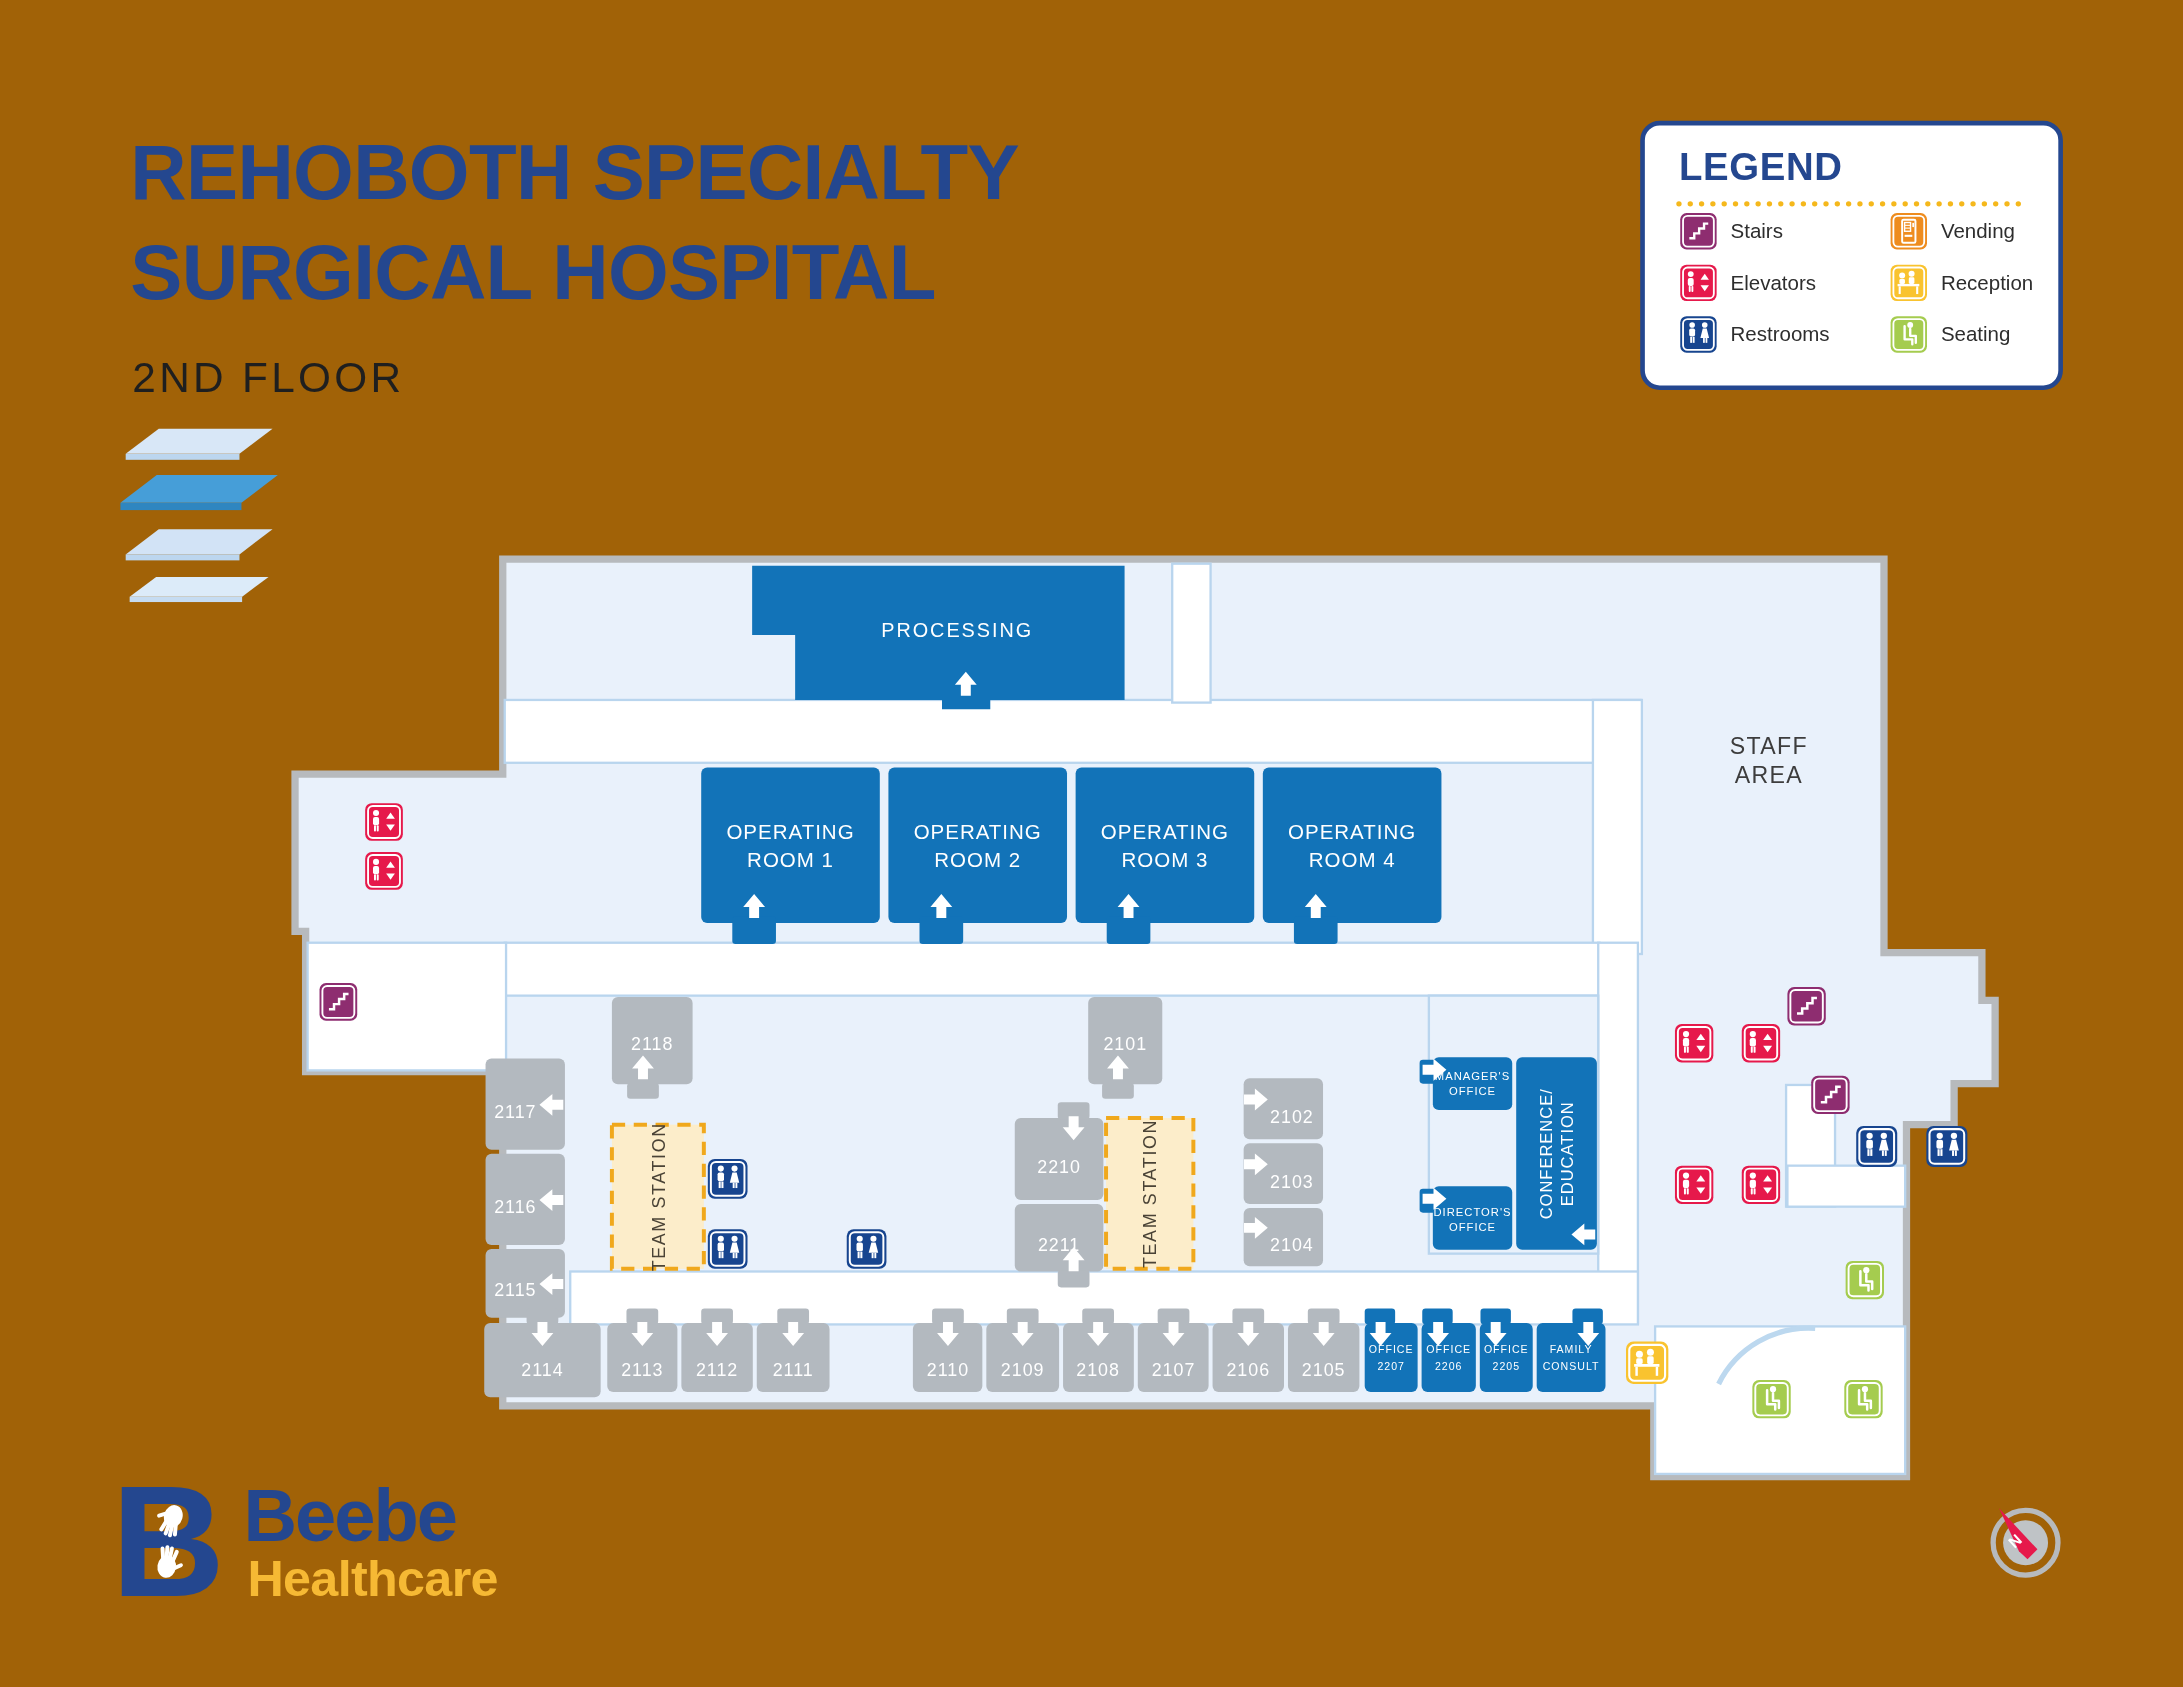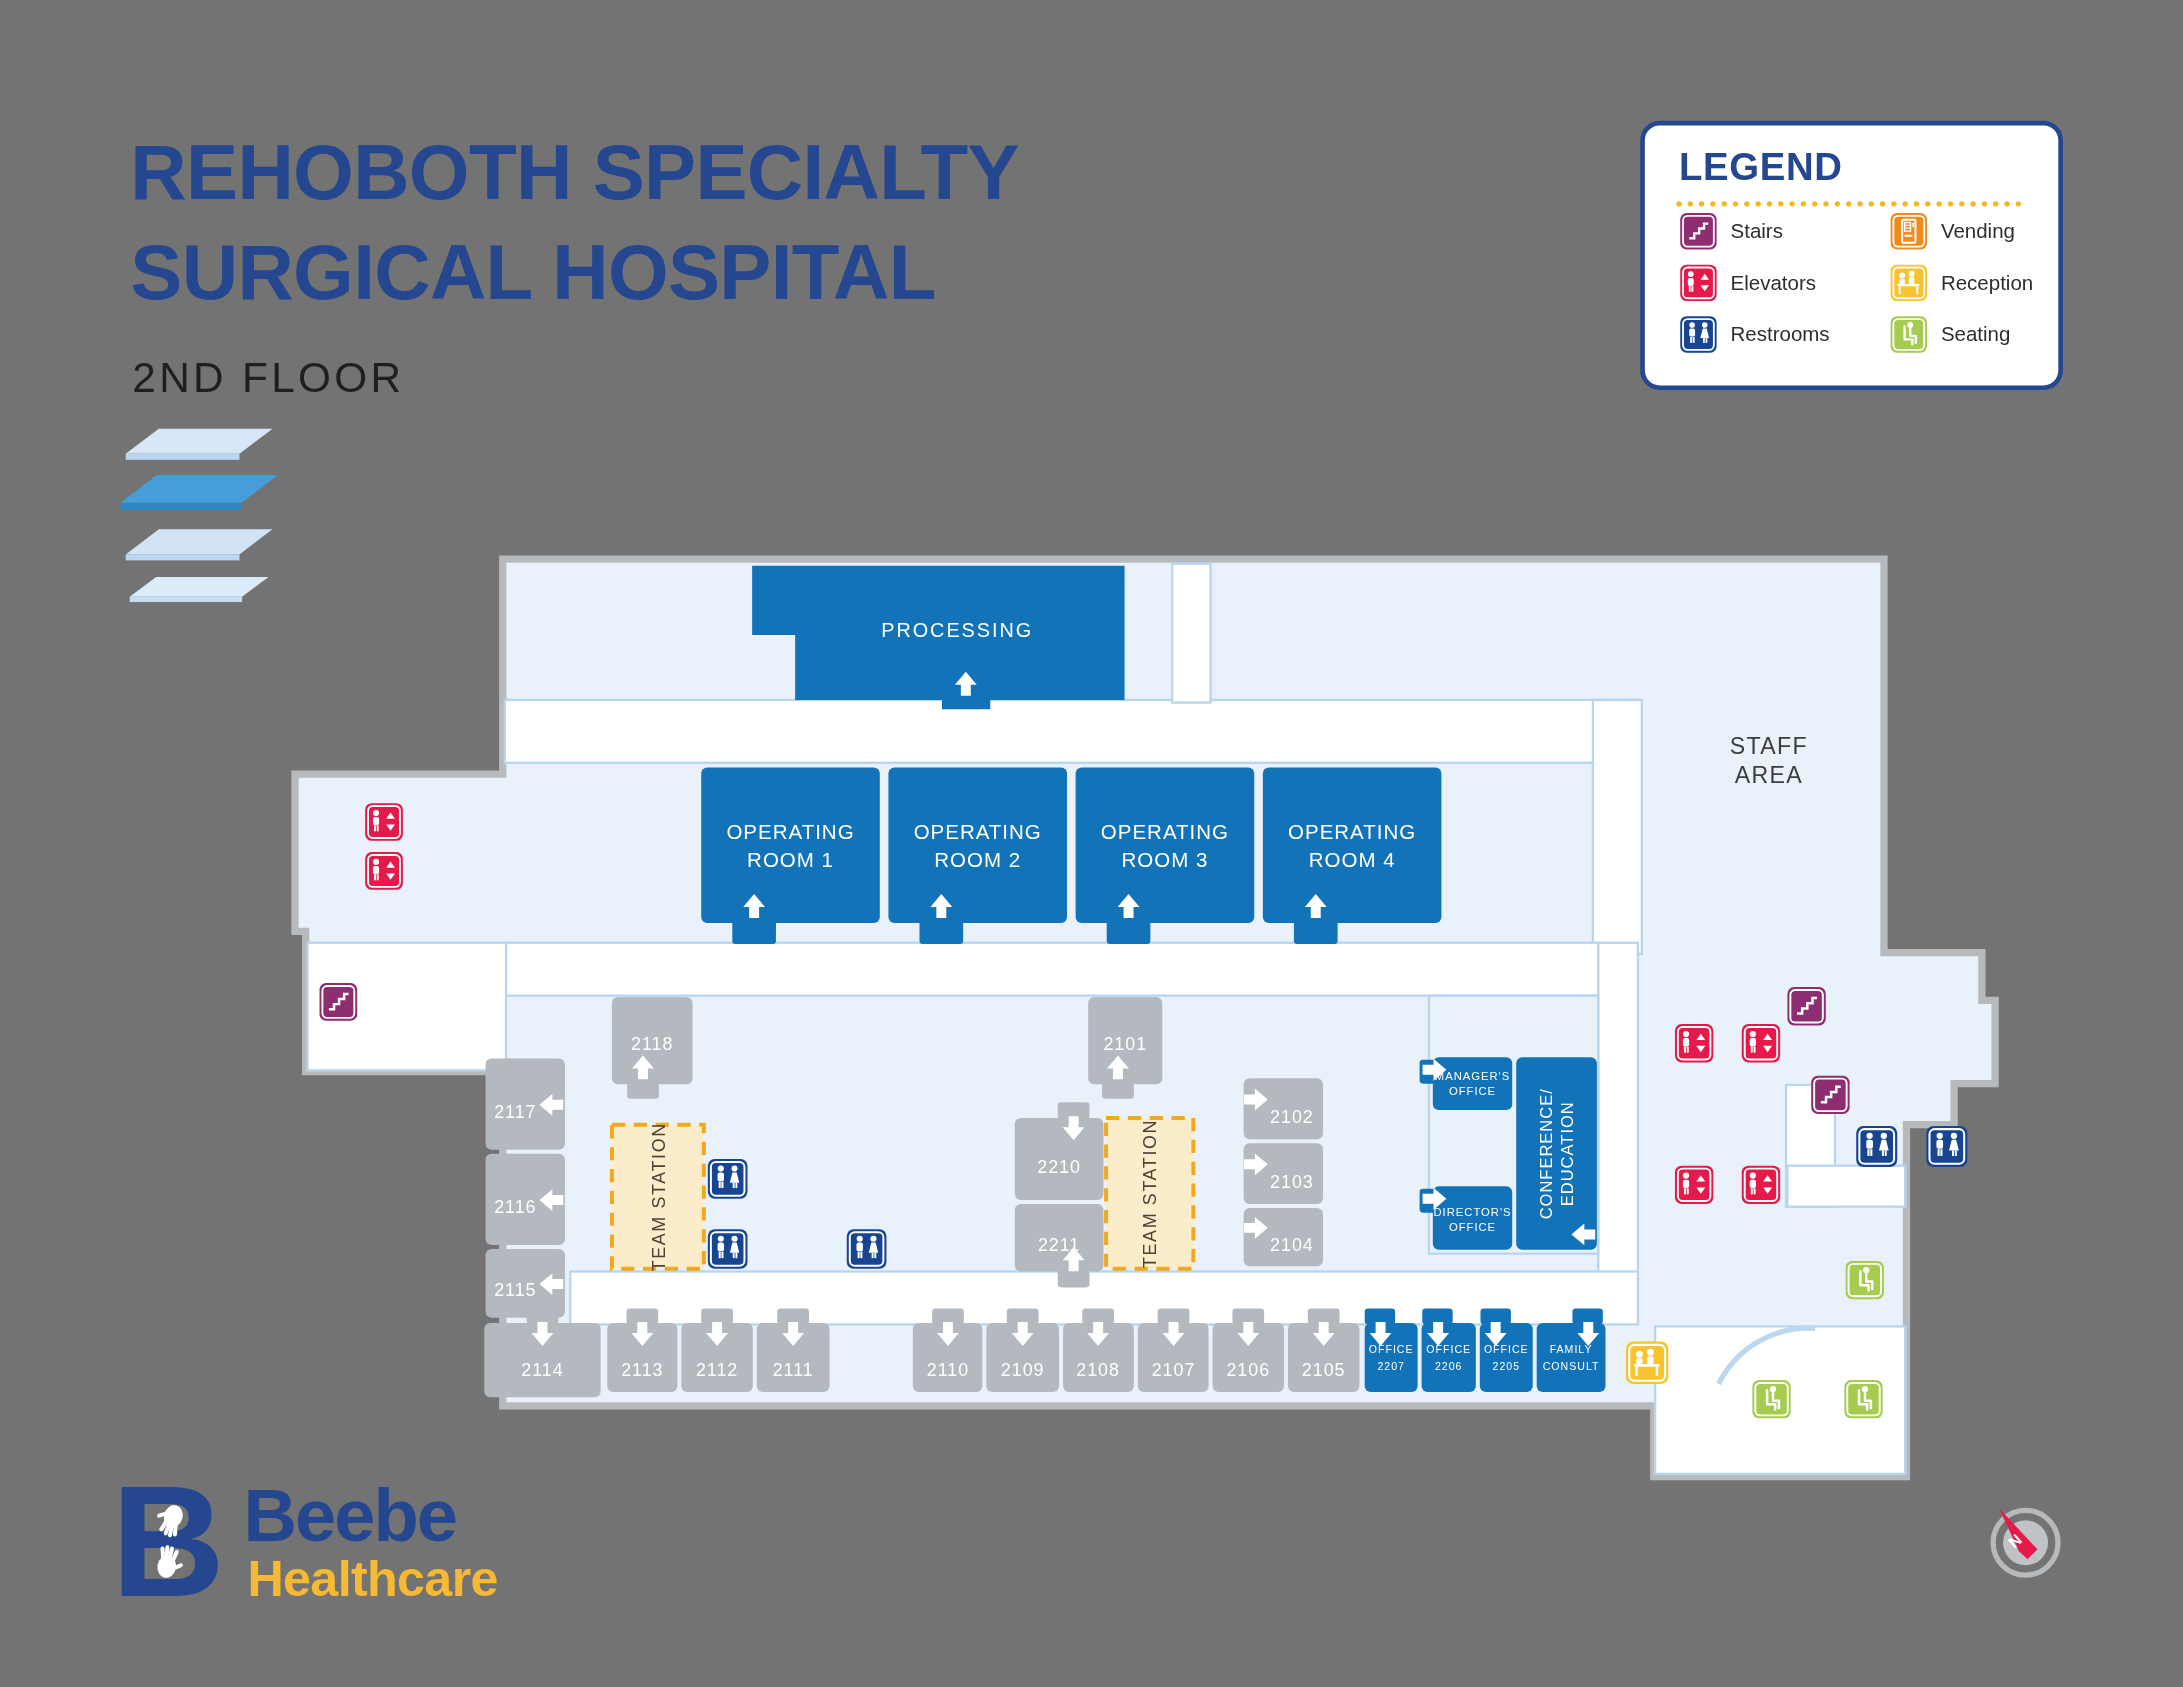--- a/index.html
+++ b/index.html
@@ -1,16 +1,16 @@
 <!DOCTYPE html>
 <html style="font-size:10.6px"><head>
 <meta charset="utf-8">
 <style>
   html,body{margin:0;padding:0;background:#ffffff;}
-  .page{position:relative;width:2183px;height:1687px;background:#737373;overflow:hidden;
+  .page{position:relative;width:2183px;height:1687px;background:#a16207;overflow:hidden;
         font-family:"Liberation Sans", sans-serif;}
   svg{position:absolute;left:0;top:0;}
   text{font-family:"Liberation Sans", sans-serif;}
   .title-line{font-weight:700;fill:#24478f;font-size:118px;letter-spacing:-1px;}
   .floor-label{font-weight:400;fill:#1f1f1f;font-size:64px;letter-spacing:5px;}
   .legend-title{font-weight:700;fill:#24478f;font-size:58px;letter-spacing:1px;}
   .legend-label{font-weight:400;fill:#2e2e2e;font-size:31px;}
   .staff-label{font-weight:400;fill:#3d3d3d;font-size:35px;letter-spacing:2px;}
   .brand-main{font-weight:700;fill:#24478f;font-size:112px;letter-spacing:-3px;}
   .brand-sub{font-weight:700;fill:#f6b934;font-size:76px;letter-spacing:-1px;}

